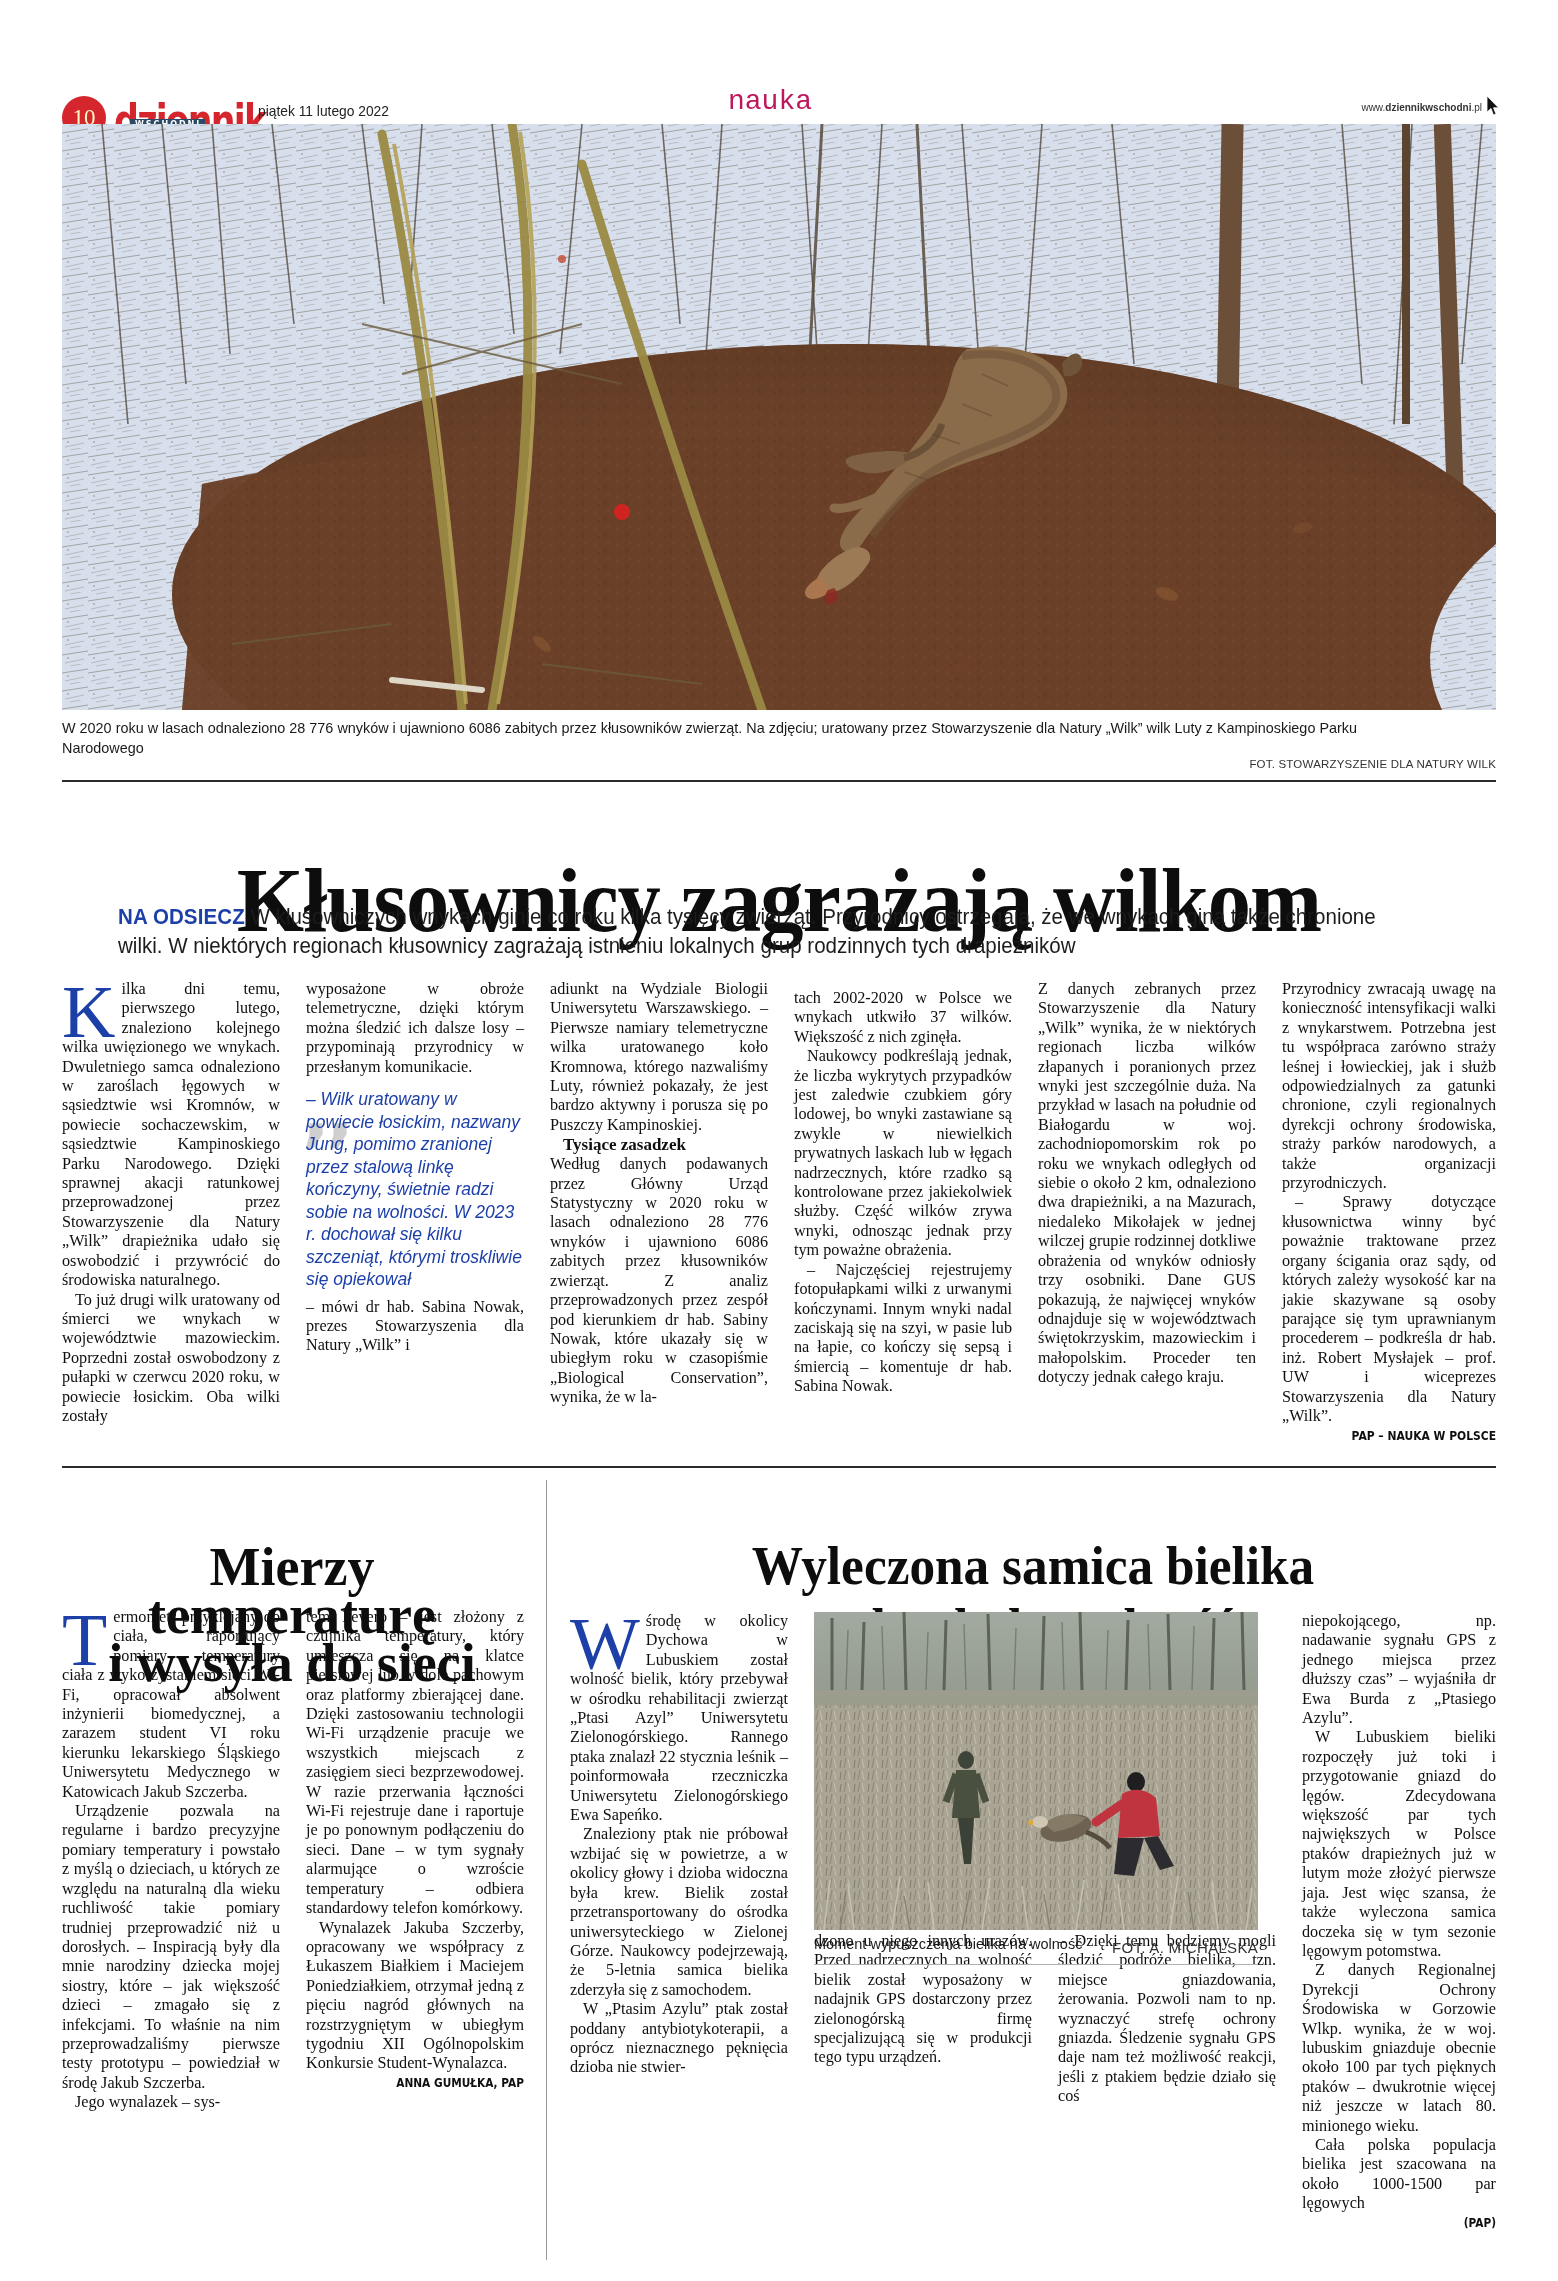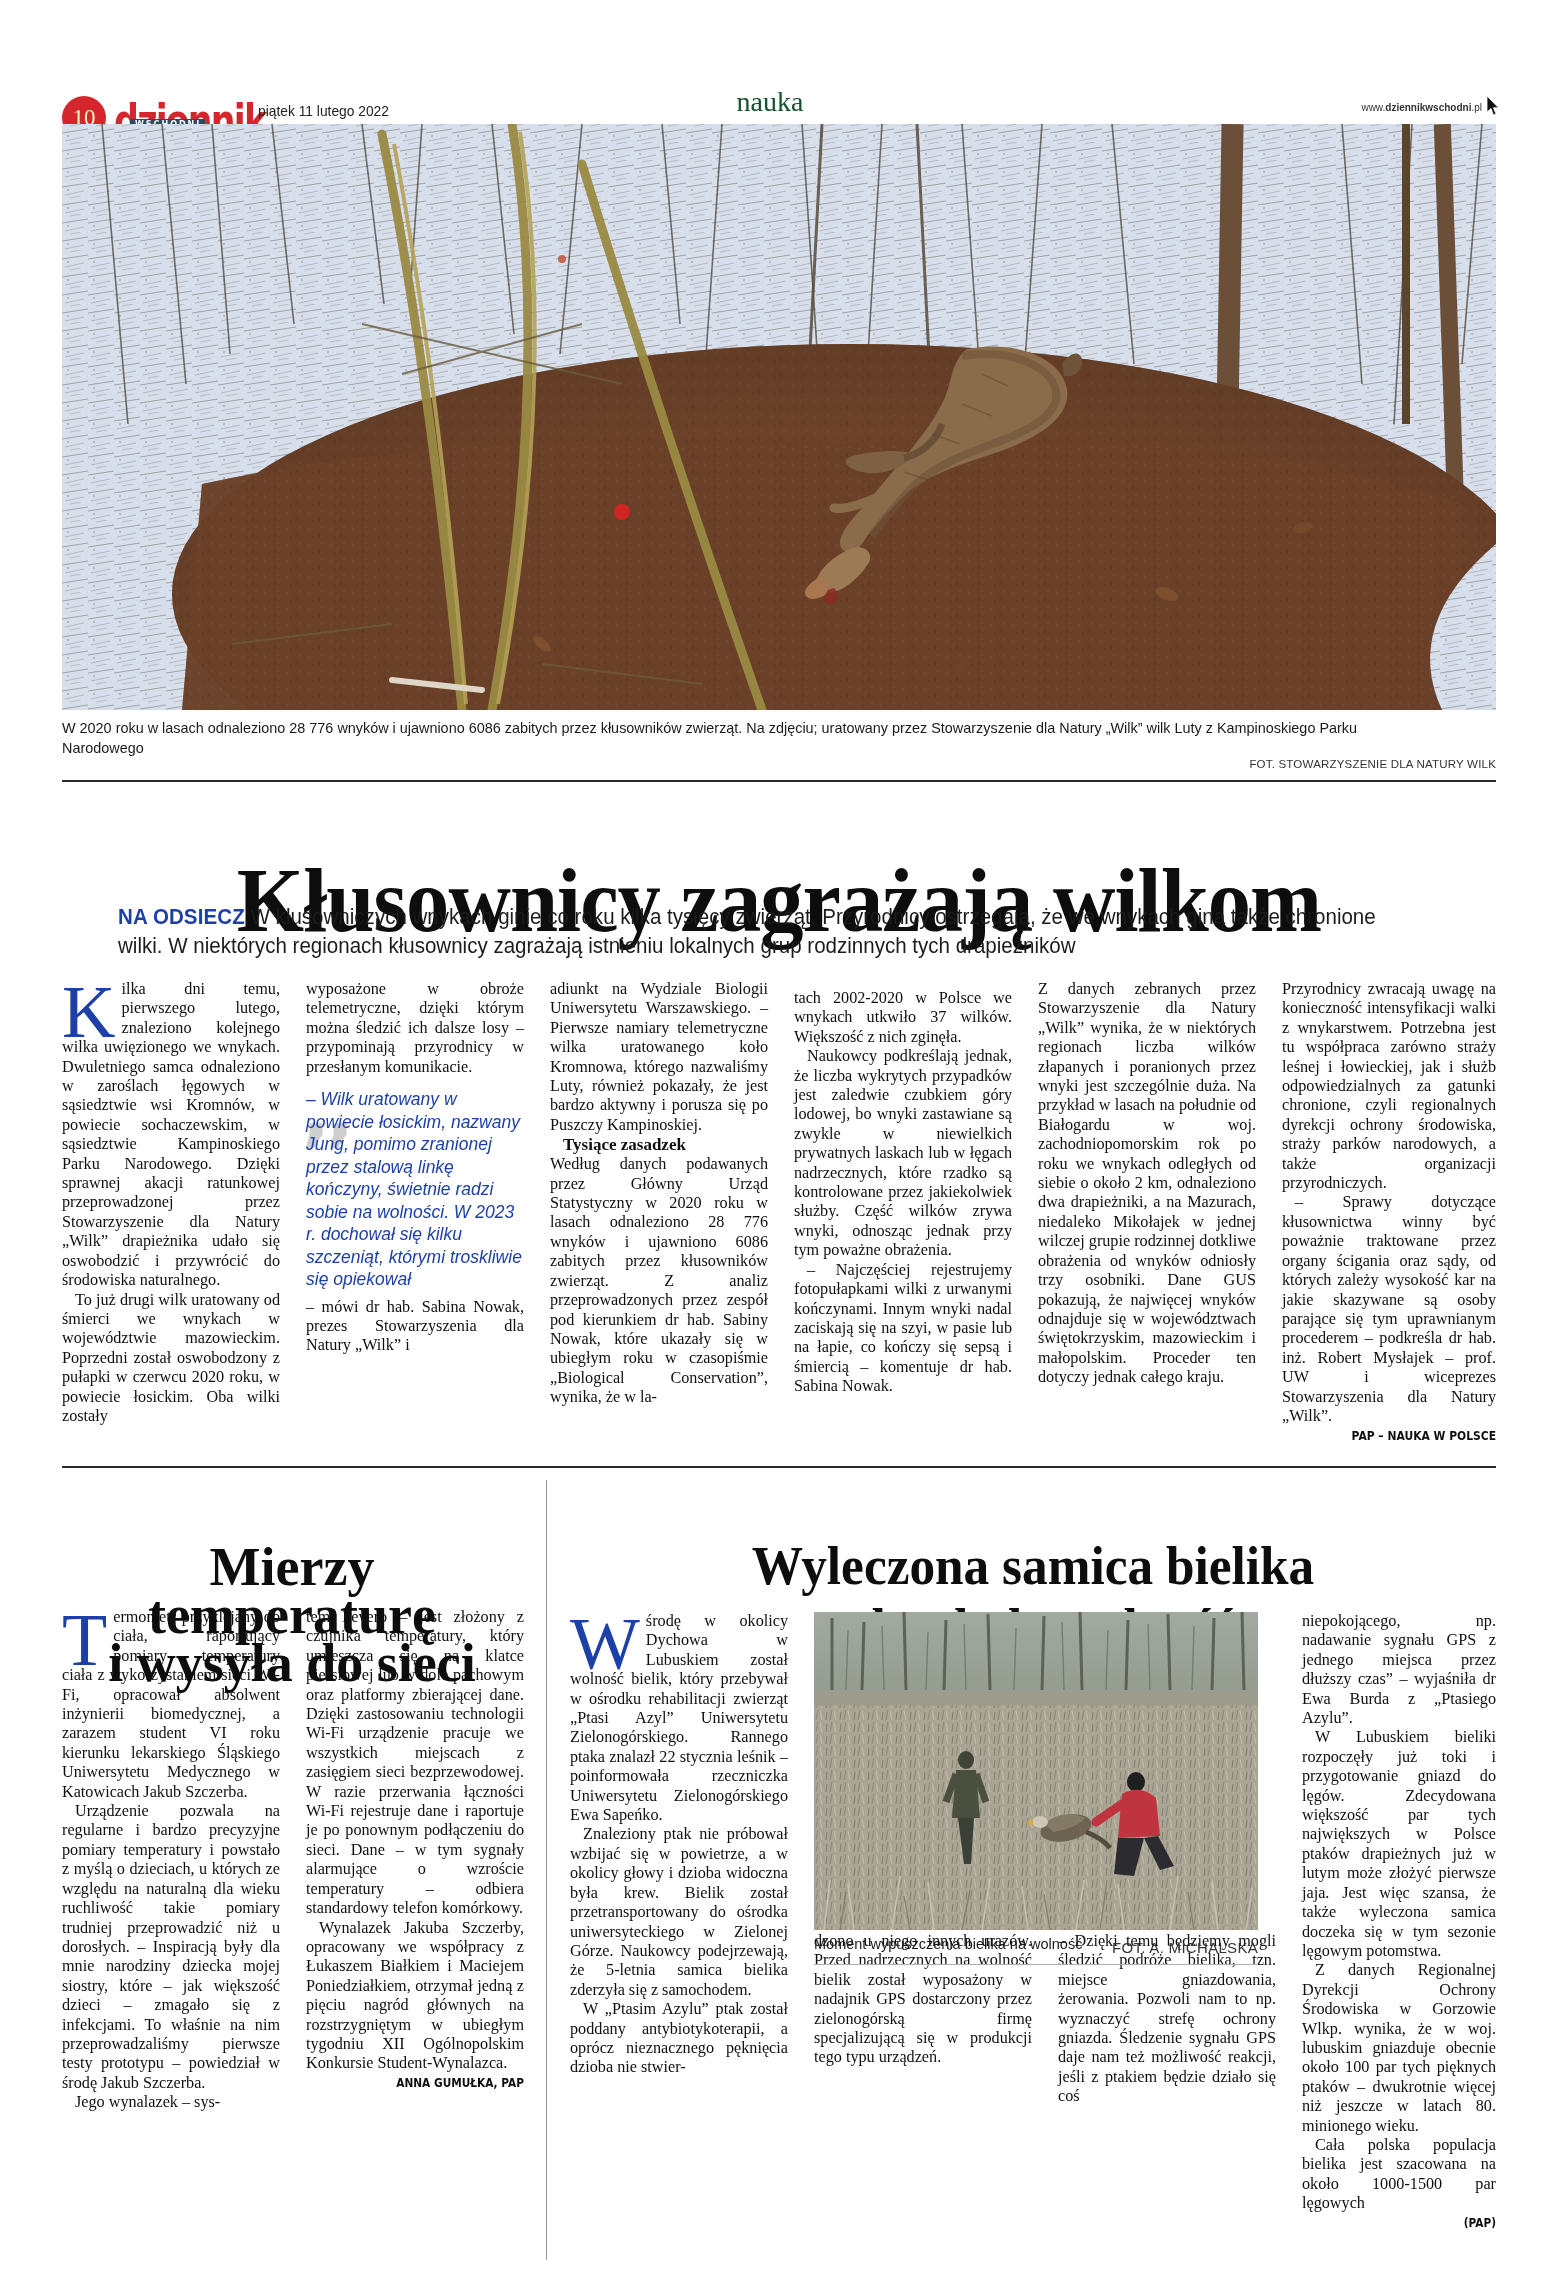--- a/index.html
+++ b/index.html
@@ -31,21 +31,21 @@
     font-family:"DejaVu Sans",sans-serif;font-size:8px;font-weight:bold;
     letter-spacing:2px;padding:1px 4px 1px 5px;
   }
   .mast-date{
     position:absolute;left:196px;top:14px;
     font-family:"Liberation Sans",sans-serif;font-size:15px;color:#222;
     transform:scaleX(0.92);transform-origin:left center;
   }
   .section-name{
     position:absolute;left:588px;top:-2px;width:240px;text-align:center;
-    font-family:Liberation Serif, serif;font-size:28px;color:#14532d;
+    font-family:Liberation Mono, monospace;font-size:28px;color:#be185d;
     font-weight:400;
   }
   .section-bar{position:absolute;left:647px;top:42px;width:78px;height:7px;background:#2b4a9c;}
   .mast-url{
     position:absolute;right:14px;top:14px;
     font-family:"Liberation Sans",sans-serif;font-size:10px;color:#333;
   }
   .mast-url b{font-weight:bold;}
   .mast-rule{position:absolute;left:0;top:46px;width:1434px;height:1px;background:#8a8a8a;}
   .cursor{position:absolute;left:1487px;top:96px;width:14px;height:20px;}

